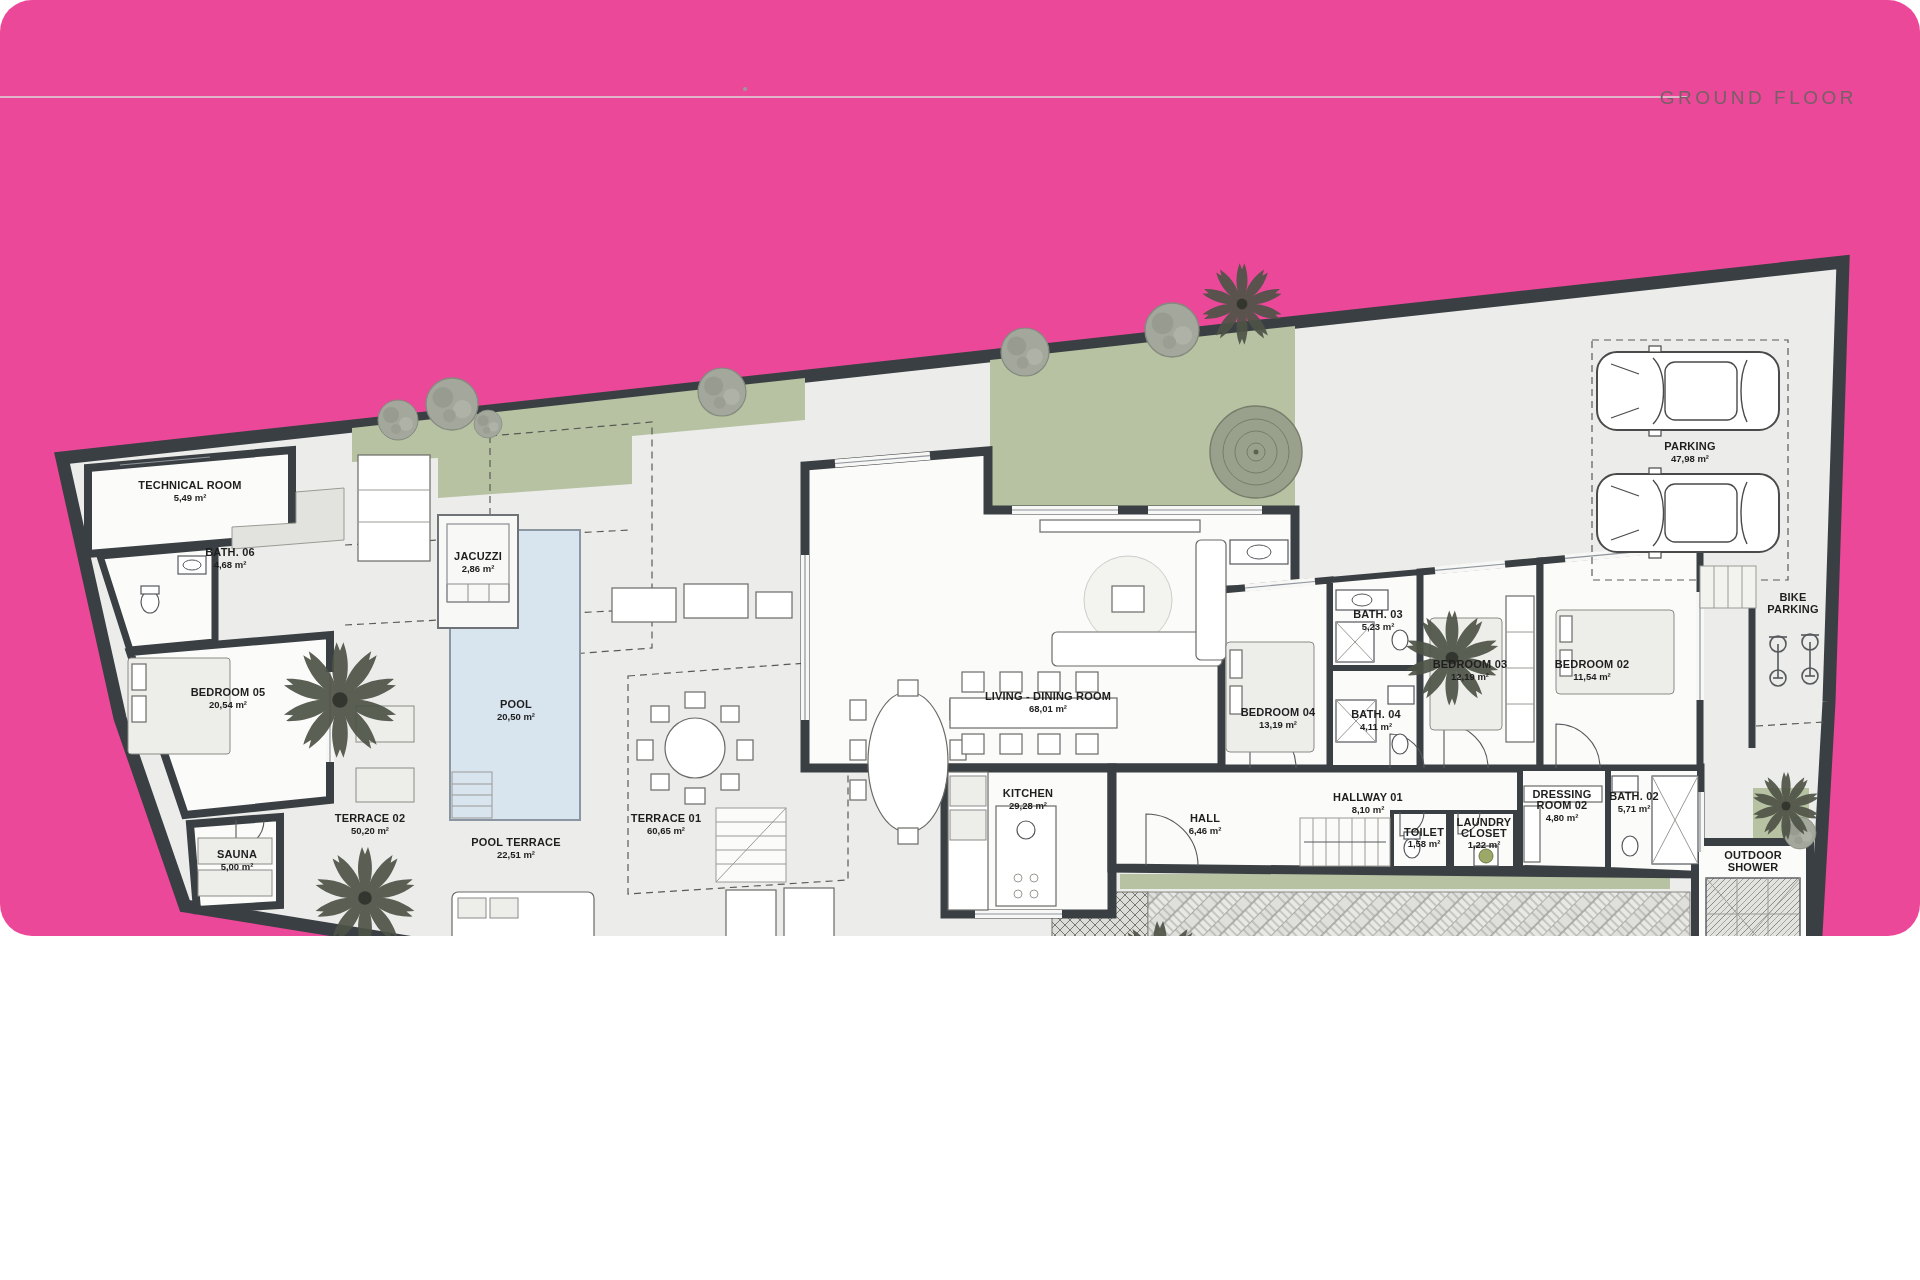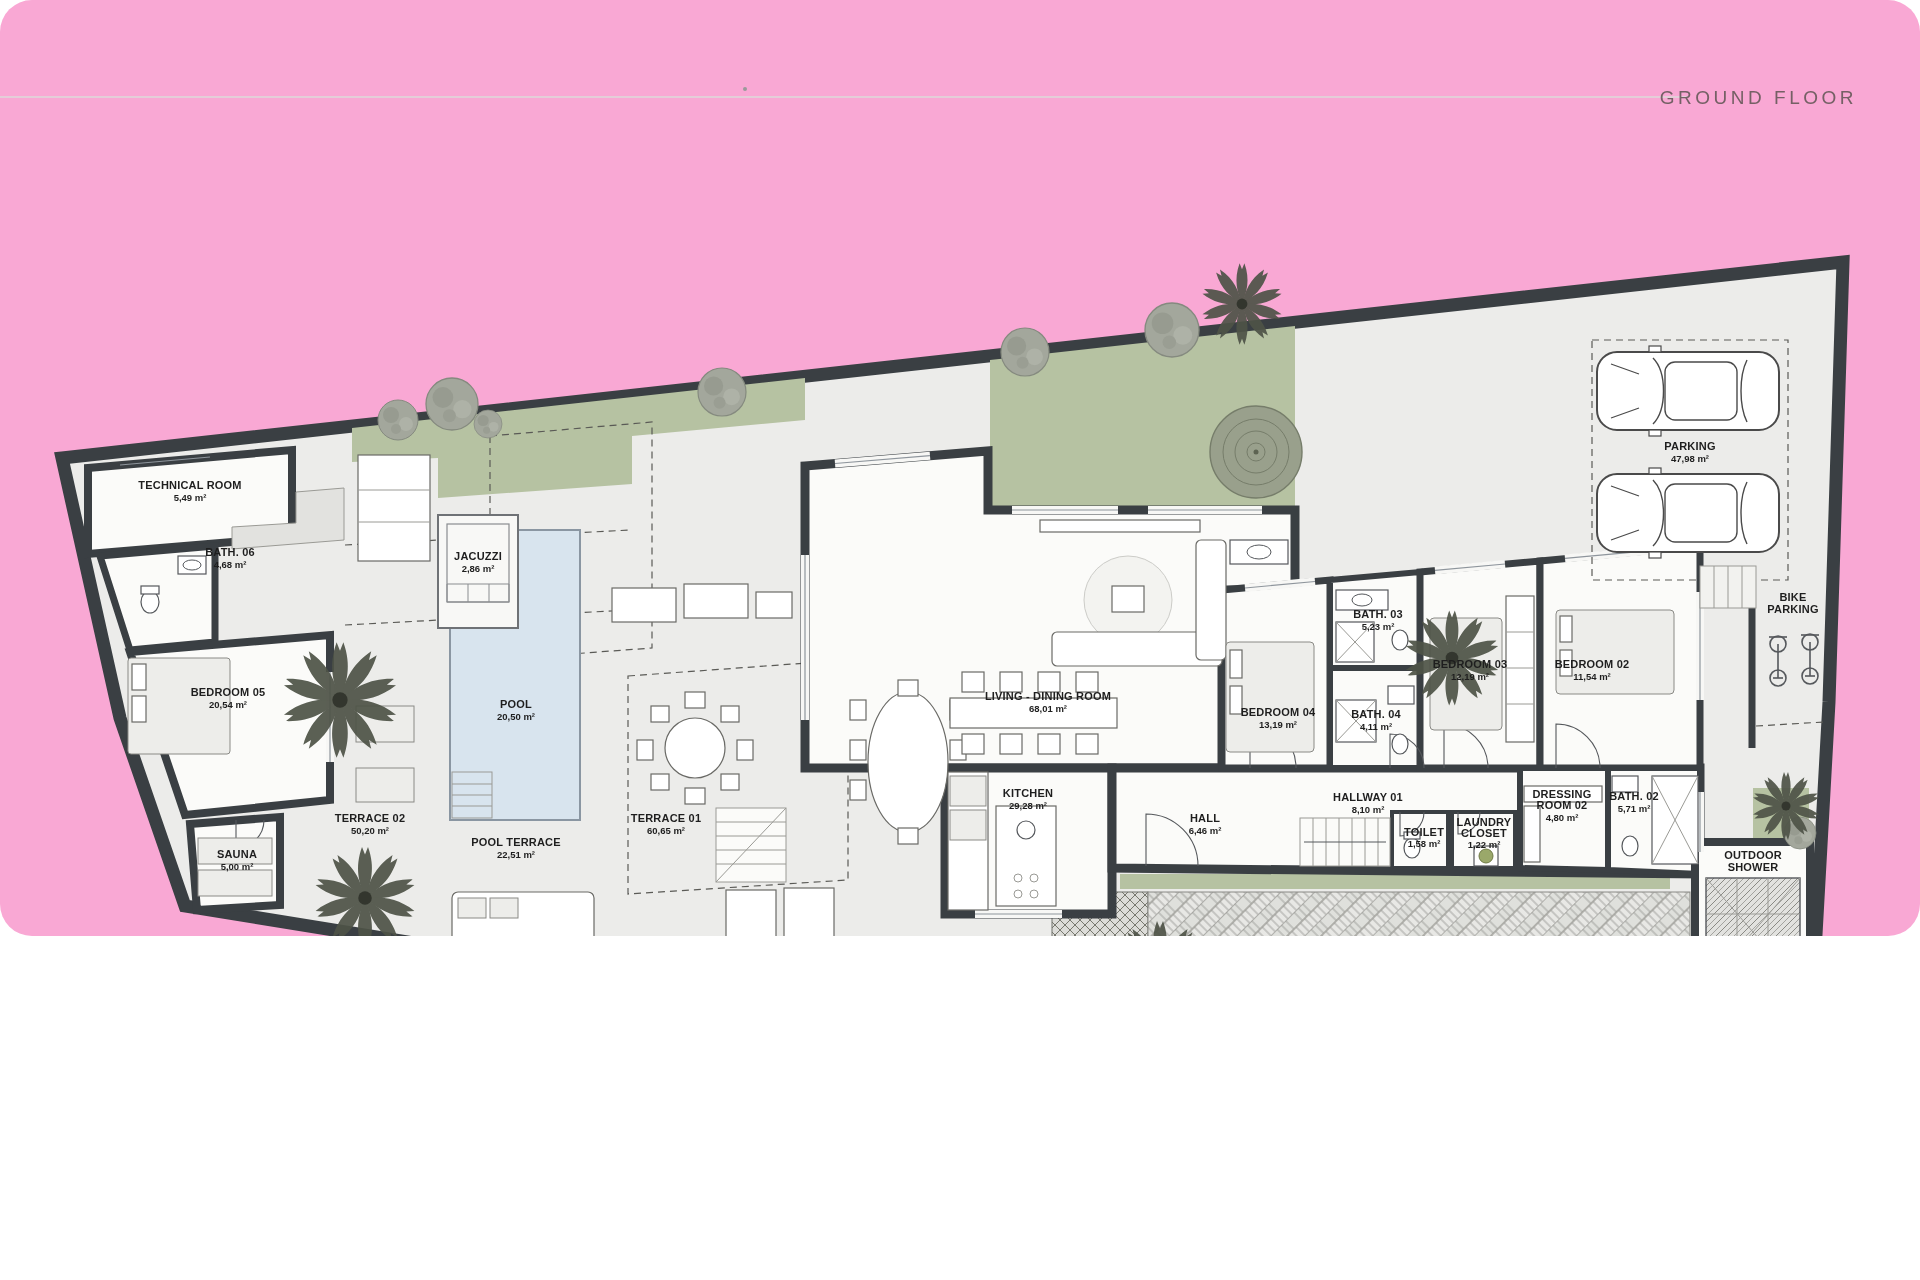--- a/index.html
+++ b/index.html
@@ -1,16 +1,16 @@
 <!DOCTYPE html>
 <html><head>
 <meta charset="utf-8">
 <style>
   html,body{margin:0;padding:0;background:#ffffff;}
-  .page{width:1920px;height:936px;position:relative;background:#f9a8d4;border-radius:32px;}
+  .page{width:1920px;height:936px;position:relative;background:#ec4899;border-radius:32px;}
   svg{display:block;}
   .title{font-family:"Liberation Sans",sans-serif;font-size:19px;letter-spacing:3.5px;fill:#756065;}
   .lbl{font-family:"Liberation Sans",sans-serif;font-size:11px;font-weight:700;fill:#1e1e1e;text-anchor:middle;letter-spacing:.2px;}
   .area{font-family:"Liberation Sans",sans-serif;font-size:9.5px;font-weight:700;fill:#1e1e1e;text-anchor:middle;}
   .wall{stroke:#3a3f43;fill:none;}
   .room{fill:#fbfbf9;stroke:#3a3f43;}
   .furn{fill:#ffffff;stroke:#6a6a66;stroke-width:1.2;}
   .furnlight{fill:#ededea;stroke:#8a8a86;stroke-width:1;}
   .thin{stroke:#9a9a95;stroke-width:1;fill:none;}
   .fix{fill:#fff;stroke:#55585c;stroke-width:1.2;}

